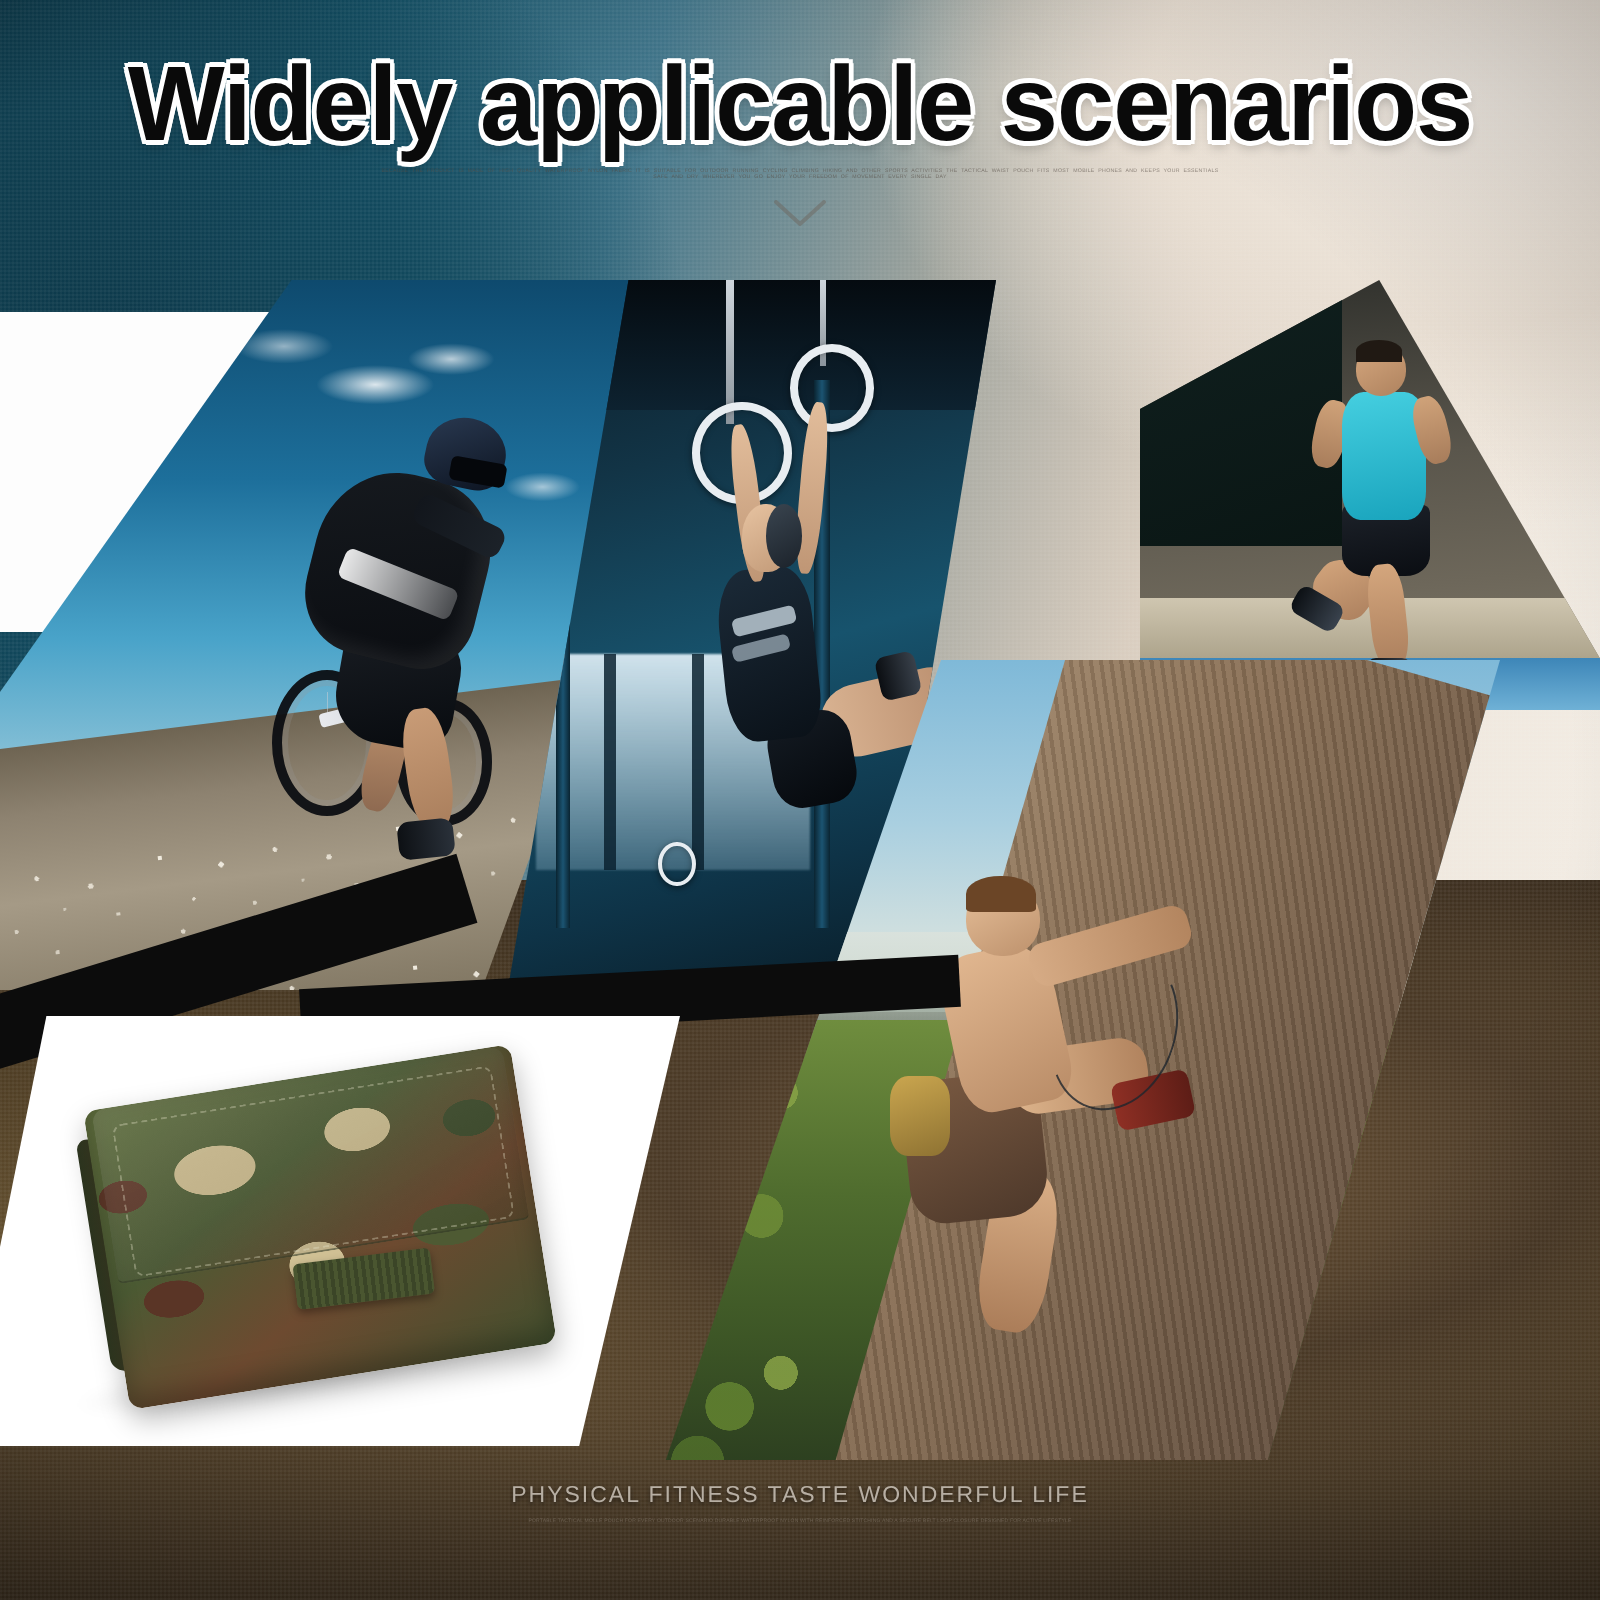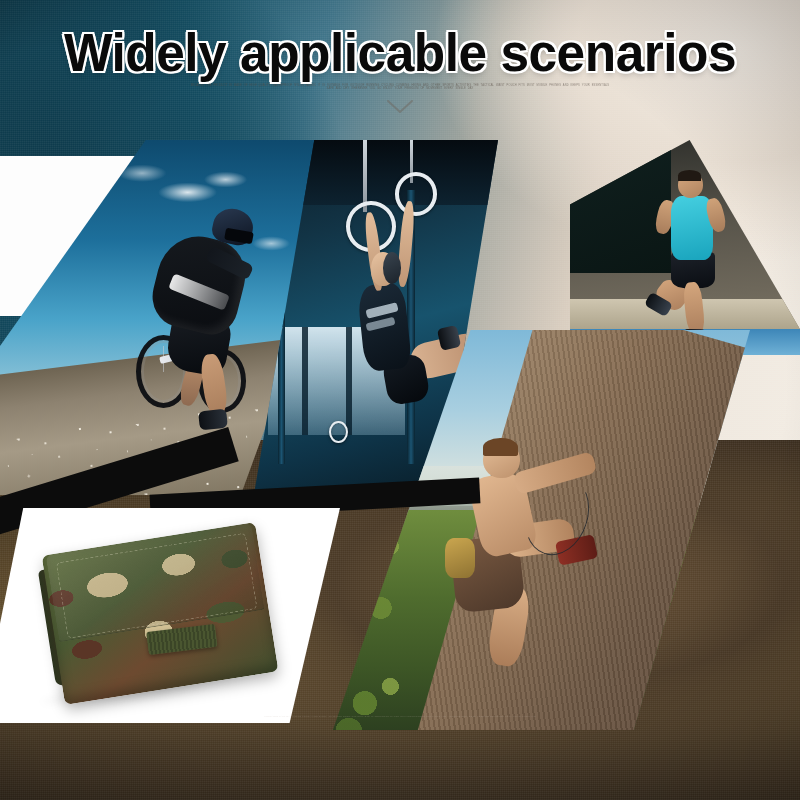--- a/index.html
+++ b/index.html
@@ -432,16 +432,17 @@
       <div class="pouch-flap"></div>
       <div class="pouch-stitch"></div>
       <div class="pouch-webb"></div>
     </div>
   </div>
 
   <div class="bg-grain"></div>
   <div class="bg-vig"></div>
 
   <div class="footer">
+    <p class="footline">PHYSICAL FITNESS TASTE WONDERFUL LIFE</p>
     <div class="footmicro">PORTABLE TACTICAL MOLLE POUCH FOR EVERY OUTDOOR SCENARIO DURABLE WATERPROOF NYLON WITH REINFORCED STITCHING AND A SECURE BELT LOOP CLOSURE DESIGNED FOR ACTIVE LIFESTYLE</div>
   </div>
 
 </div>
 
 </body></html>

